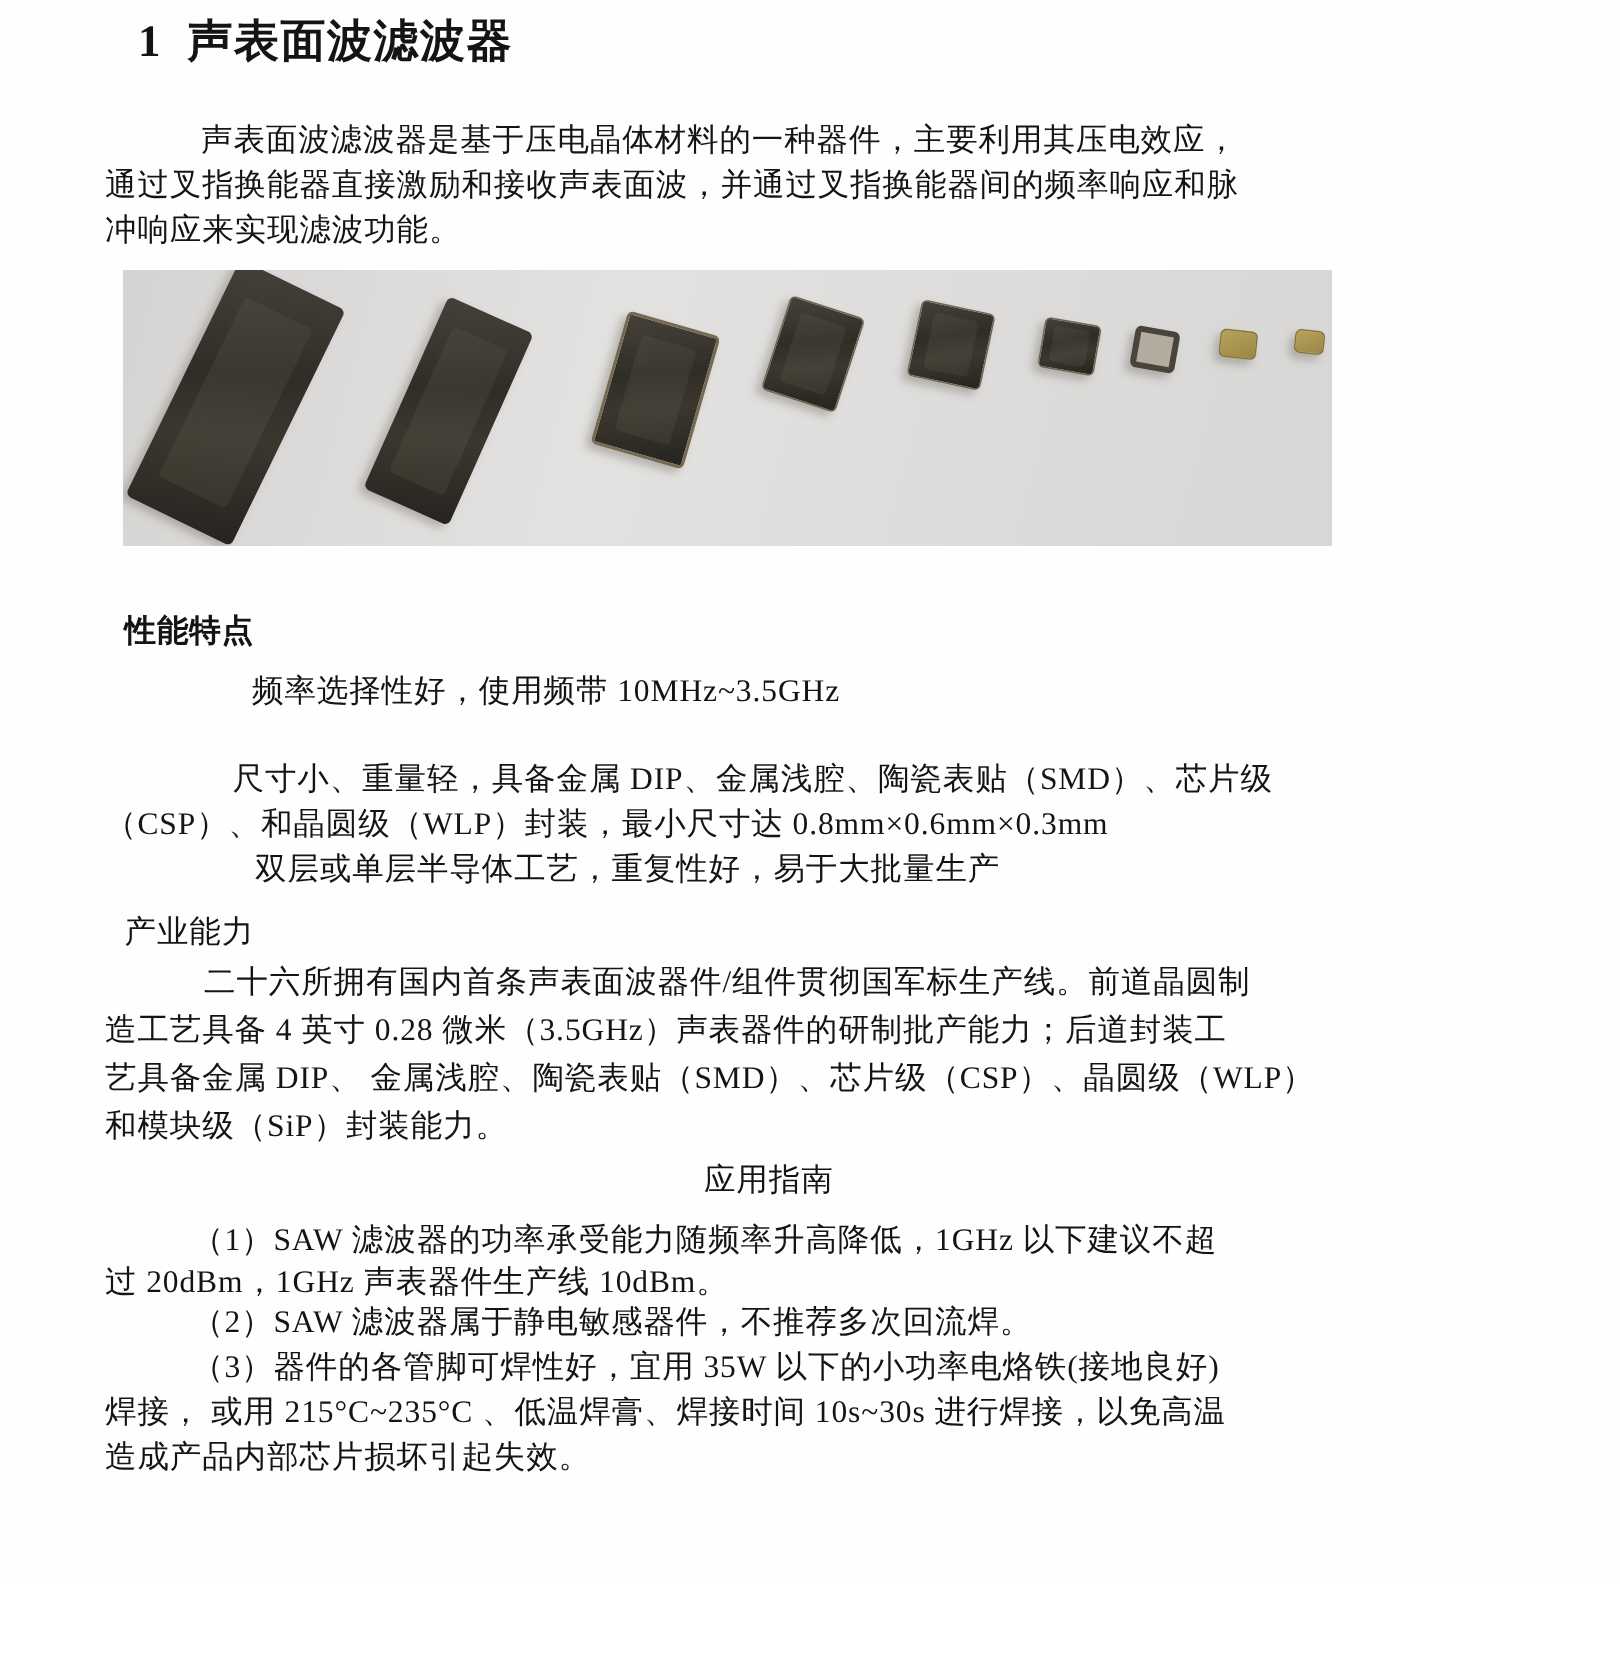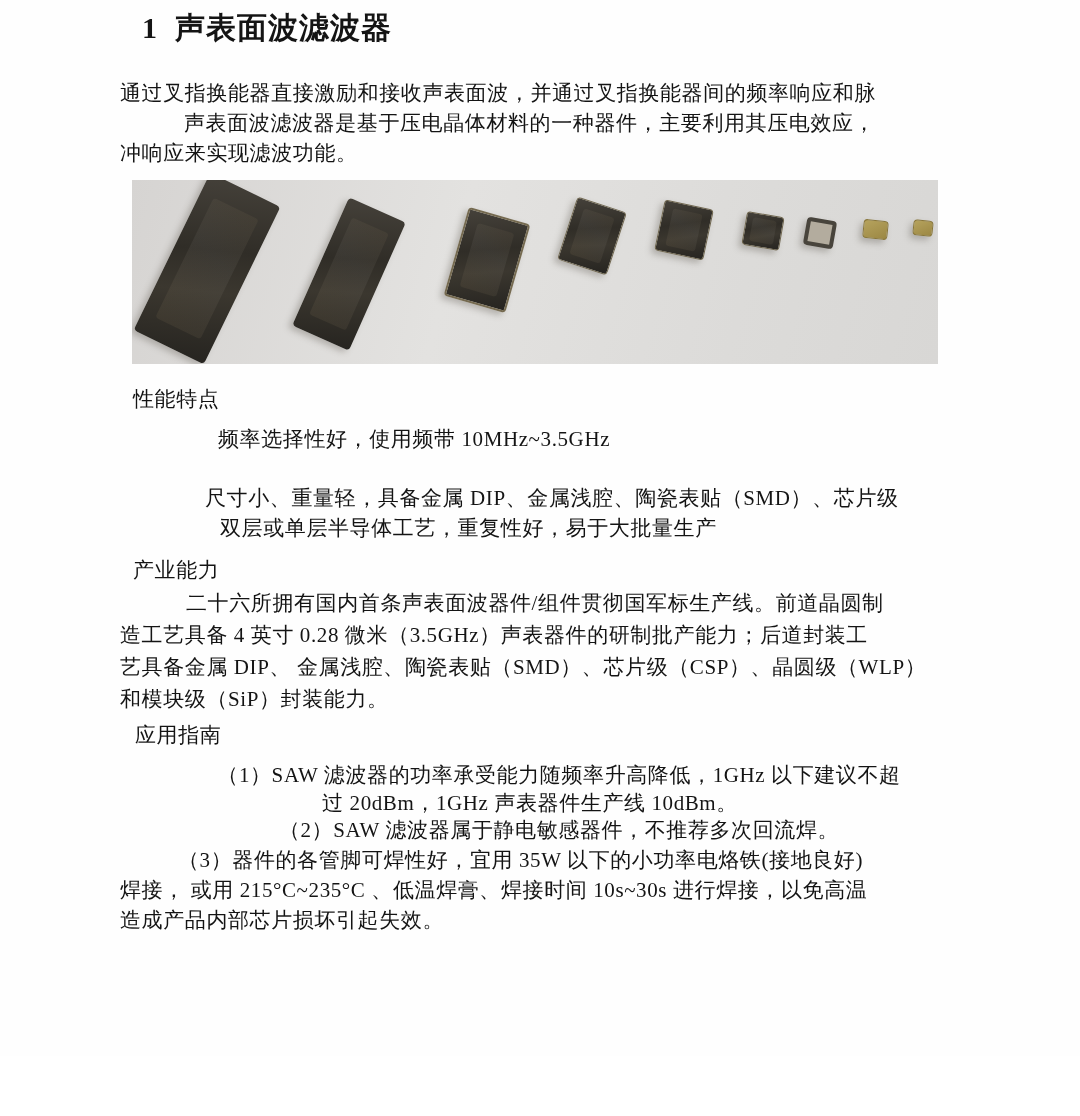--- a/index.html
+++ b/index.html
@@ -3,41 +3,41 @@
 <meta charset="utf-8">
 <style>
   * { margin:0; padding:0; box-sizing:border-box; }
   html,body { background:#ffffff; }
   body { width:1080px; height:1116px; overflow:hidden; }
   .page {
     position:relative; width:1080px; height:1056px; background:#fefefe;
     color:#141414;
     font-family:"Liberation Serif","DejaVu Sans",sans-serif;
     font-size:21px; letter-spacing:0.6px;
-    padding:0 140px 0 120px;
+    padding:0 140px 0 70px;
     overflow:hidden;
   }
   .title {
     margin-top:10px; margin-left:22px; line-height:36px;
     font-size:30px; font-weight:bold; letter-spacing:1px;
     white-space:pre;
   }
   .t-num { font-family:"Liberation Serif",serif; margin-right:17px; }
   .line { line-height:30px; white-space:pre; }
   .intro { margin-top:32px; }
   .ind-p .line, .intro .line { line-height:30px; }
   .pl64 { padding-left:64px; }
   .pl66 { padding-left:66px; }
   .pl85 { padding-left:85px;margin-top:29px; }
   .pl98 { padding-left:98px; }
   .pl100 { padding-left:100px; }
   .pl58 { padding-left:58px; }
   .heading { line-height:30px; white-space:pre; }
   .ml13 { margin-left:13px; }
-  .ml15 { margin-left:15px; }
+  .ml15 { margin-left:15px;text-align:center; }
 
   
   .photo {
     position:relative; margin-top:12px; margin-left:12px;
     width:806px; height:184px; overflow:hidden;
     background:linear-gradient(105deg,#d6d4d2 0%,#e3e2e0 40%,#dcdbd9 75%,#d8d7d5 100%);
   }
   .chip {
     position:absolute; display:block; border-radius:4px;
     background:linear-gradient(160deg,#45413a 0%,#302d27 40%,#3b372f 62%,#262420 100%);
@@ -61,65 +61,66 @@
   .c7 { left:673px; top:39px; width:30px; height:28px;  transform:rotate(10deg);
         background:#b3ac9e; border:4px solid #48443c; }
   .c7::after { content:none; }
   .c8 { left:731px; top:40px; width:25px; height:19px;  transform:rotate(6deg);
         background:linear-gradient(150deg,#b6a35e,#9b8743); border:1px solid #877538; }
   .c8::after { content:none; }
   .c9 { left:781px; top:40px; width:20px; height:16px;  transform:rotate(6deg);
         background:linear-gradient(150deg,#b6a35e,#9b8743); border:1px solid #877538; }
   .c9::after { content:none; }
 
-  .h-perf { margin-top:20px; }
+  .h-perf { margin-top:41px;font-weight:bold; }
   .perf-i1 { margin-top:10px; }
   .perf-i2 { margin-top:3px; }
   .h-ind { margin-top:12px; }
   .ind-p1 { margin-top:8px; }
   .ind-p1 .line, .ind-p2 .line { line-height:32px; }
   .ind-p2 { margin-top:2px; }
   .h-app { margin-top:5px; }
   .app-i1 { margin-top:11px; }
-  .app-i1 .line, .app-i2 { line-height:28px;text-align:center; }
+  .app-i1 .line, .app-i2 { line-height:28px; }
   .app-i2 { margin-top:-1px; }
   .app-i3 { margin-top:1px; }
   .app-i3 .line { line-height:30px; }
   .italic { font-family:"Liberation Serif",serif; }
 </style>
 </head>
 <body>
 
 <div class="page">
 
   <h1 class="title"><span class="t-num">1</span><span class="t-text">声表面波滤波器</span></h1>
 
   <div class="intro">
+    <div class="line pl64">声表面波滤波器是基于压电晶体材料的一种器件，主要利用其压电效应，</div>
     <div class="line">通过叉指换能器直接激励和接收声表面波，并通过叉指换能器间的频率响应和脉</div>
-    <div class="line pl64">声表面波滤波器是基于压电晶体材料的一种器件，主要利用其压电效应，</div>
     <div class="line">冲响应来实现滤波功能。</div>
   </div>
 
   <div class="photo">
     <span class="chip c1"></span>
     <span class="chip c2"></span>
     <span class="chip c3"></span>
     <span class="chip c4"></span>
     <span class="chip c5"></span>
     <span class="chip c6"></span>
     <span class="chip c7"></span>
     <span class="chip c8"></span>
     <span class="chip c9"></span>
   </div>
 
   <div class="section">
     <div class="heading h-perf ml13">性能特点</div>
     <div class="line perf-i1 pl98">频率选择性好，使用频带 10MHz~3.5GHz</div>
     <div class="perf-i2">
       <div class="line pl85">尺寸小、重量轻，具备金属 DIP、金属浅腔、陶瓷表贴（SMD）、芯片级</div>
+      <div class="line">（CSP）、和晶圆级（WLP）封装，最小尺寸达 0.8mm×0.6mm×0.3mm</div>
     </div>
     <div class="line pl100">双层或单层半导体工艺，重复性好，易于大批量生产</div>
   </div>
 
   <div class="section">
     <div class="heading h-ind ml13">产业能力</div>
     <div class="ind-p ind-p2">
       <div class="line pl66">二十六所拥有国内首条声表面波器件/组件贯彻国军标生产线。前道晶圆制</div>
       <div class="line">造工艺具备 4 英寸 0.28 微米（3.5GHz）声表器件的研制批产能力；后道封装工</div>
       <div class="line">艺具备金属 DIP、 金属浅腔、陶瓷表贴（SMD）、芯片级（CSP）、晶圆级（WLP）</div>

